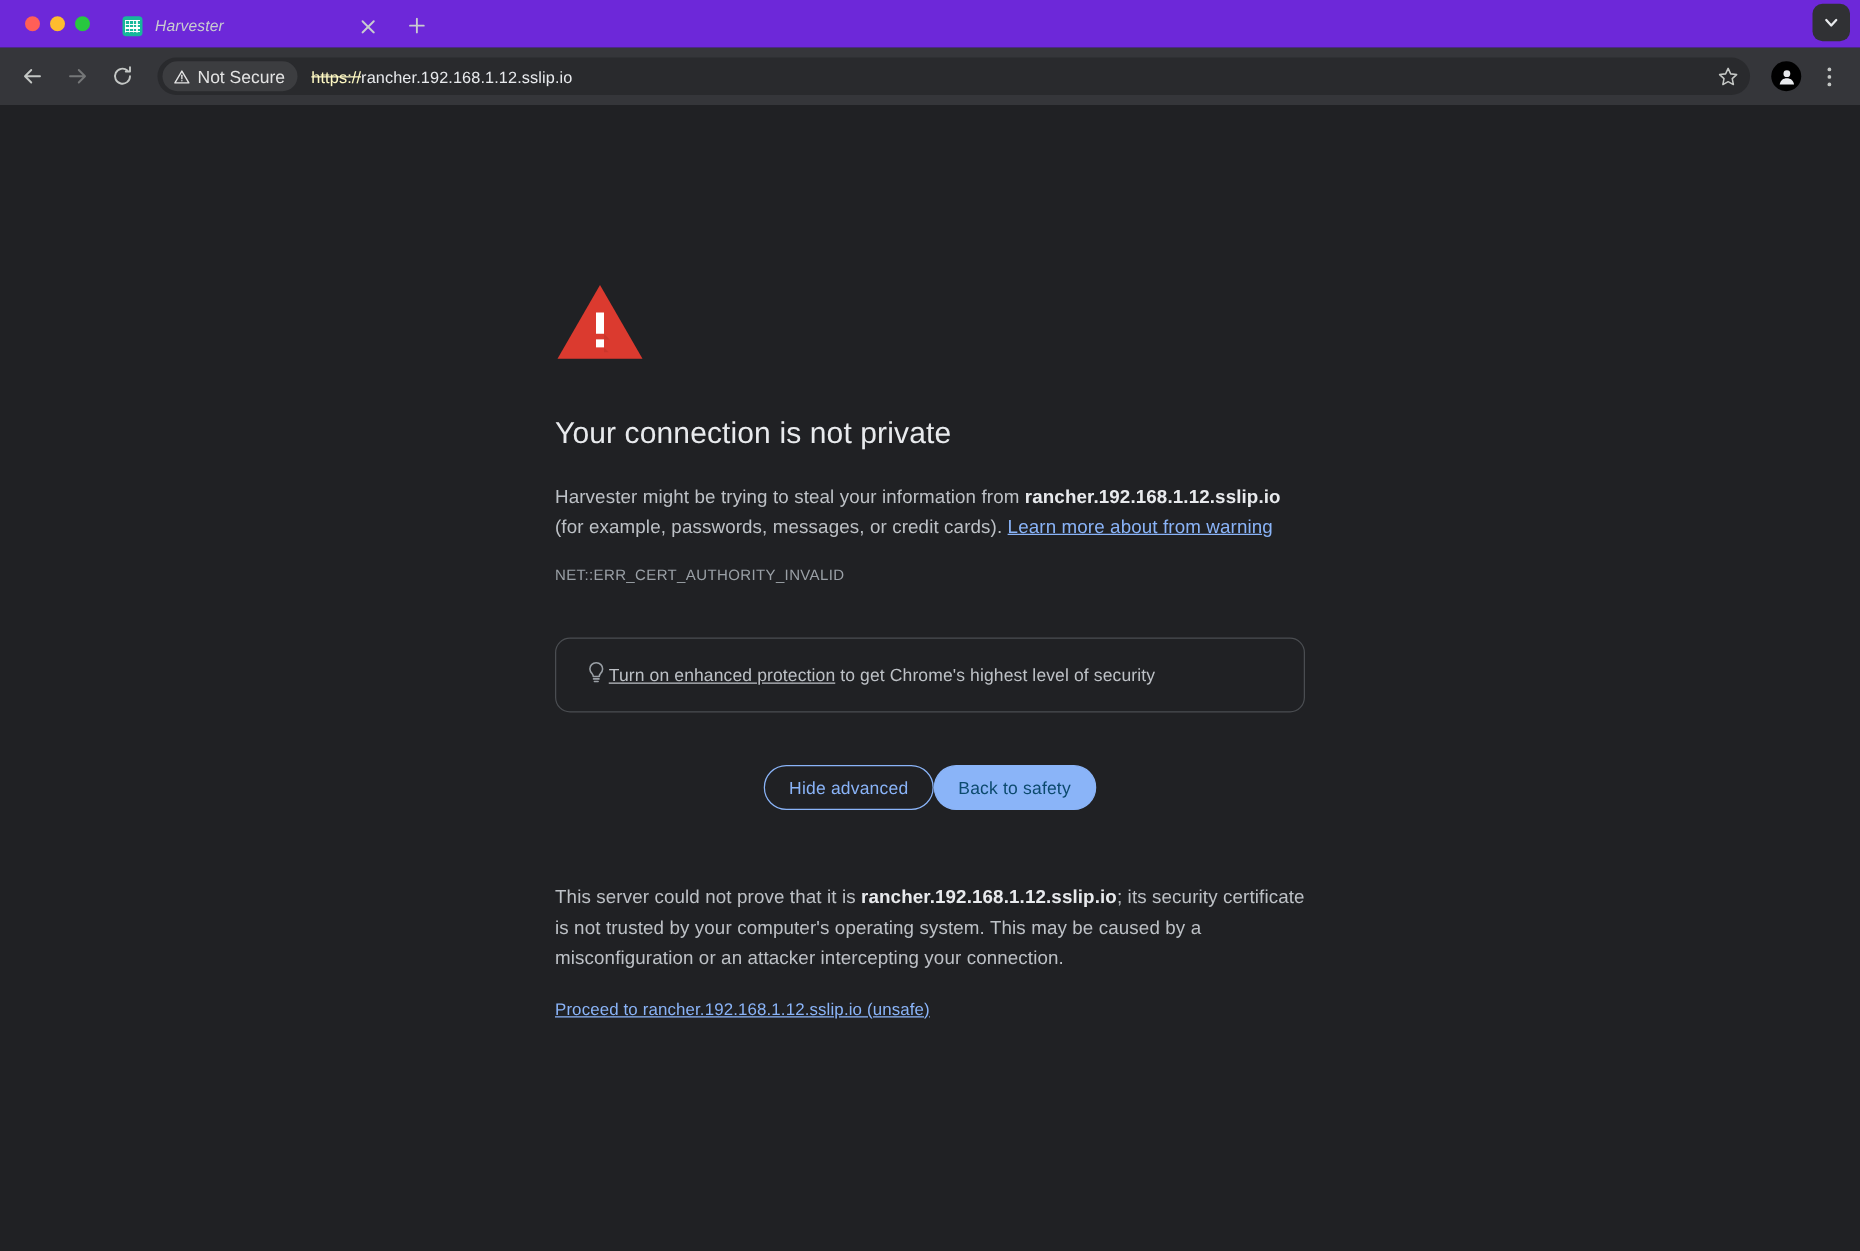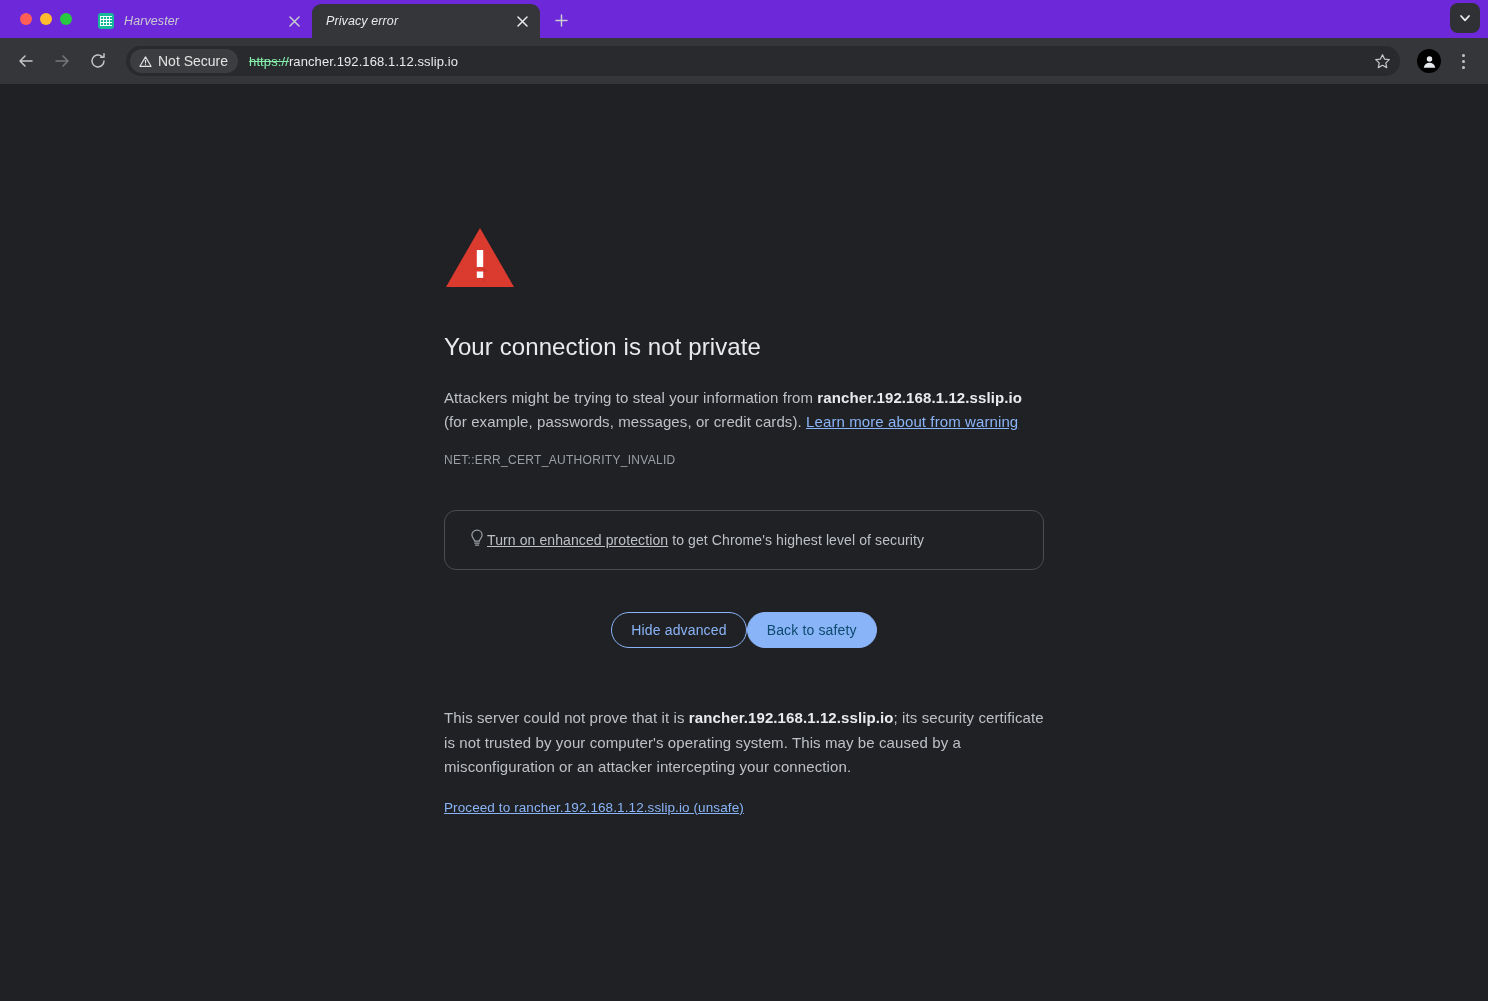--- a/index.html
+++ b/index.html
@@ -166,21 +166,21 @@
     flex: 1 1 auto;
     min-width: 0;
     padding-left: 11px;
     font-size: 13px;
     color: #e8eaed;
     white-space: nowrap;
     overflow: hidden;
     text-overflow: ellipsis;
     letter-spacing: .1px;
   }
-  .url-scheme { text-decoration: line-through; color: #86efac; text-align: center; }
+  .url-scheme { text-decoration: line-through; color: #fef9c3; text-align: center; }
 
   .star-btn {
     flex: 0 0 28px;
     width: 28px; height: 28px;
     border-radius: 50%;
     display: flex; align-items: center; justify-content: center;
     cursor: default;
   }
 
   .avatar-btn {
@@ -340,28 +340,20 @@
         <span class="grid-rows"></span>
       </span>
       <span class="tab-title">Harvester</span>
       <span class="tab-close">
         <svg width="11" height="11" viewBox="0 0 11 11" aria-hidden="true">
           <path d="M1 1 L10 10 M10 1 L1 10" stroke="#c9ccd0" stroke-width="1.5" stroke-linecap="round"></path>
         </svg>
       </span>
     </div>
 
-    <div class="tab active">
-      <span class="tab-title">Privacy error</span>
-      <span class="tab-close">
-        <svg width="11" height="11" viewBox="0 0 11 11" aria-hidden="true">
-          <path d="M1 1 L10 10 M10 1 L1 10" stroke="#e8eaed" stroke-width="1.5" stroke-linecap="round"></path>
-        </svg>
-      </span>
-    </div>
 
     <div class="newtab-btn">
       <svg width="13" height="13" viewBox="0 0 13 13" aria-hidden="true">
         <path d="M6.5 1 V12 M1 6.5 H12" stroke="#c9ccd0" stroke-width="1.5" stroke-linecap="round"></path>
       </svg>
     </div>
 
   </div>
 
   <div class="tabstrip-right">
@@ -442,21 +434,21 @@
     <svg class="warn-icon" viewBox="0 0 72 72" aria-hidden="true">
       <path d="M36 6 L70 65 L2 65 Z" fill="#db3a2f"></path>
       <rect x="32.8" y="28" width="6.4" height="17" fill="#ffffff"></rect>
       <rect x="32.8" y="49.5" width="6.4" height="6.4" fill="#ffffff"></rect>
       <path d="M39.2 45 L44 49.8 L39.2 49.8 Z" fill="#000000" opacity="0.07"></path>
       <path d="M39.2 55.9 L43 59.7 L39.2 59.7 Z" fill="#000000" opacity="0.07"></path>
     </svg>
 
     <h1 class="headline">Your connection is not private</h1>
 
-    <p class="body-text"><span>Attackers might be trying to steal your information from </span><b>rancher.192.168.1.12.sslip.io</b><span> (for example, passwords, messages, or credit cards). </span><a class="learn-link" href="#">Learn more about from warning</a></p>
+    <p class="body-text"><span>Harvester might be trying to steal your information from </span><b>rancher.192.168.1.12.sslip.io</b><span> (for example, passwords, messages, or credit cards). </span><a class="learn-link" href="#">Learn more about from warning</a></p>
 
     <div class="errcode">NET::ERR_CERT_AUTHORITY_INVALID</div>
 
     <div class="enhanced-box">
       <span class="bulb-icon">
         <svg width="20" height="20" viewBox="0 0 20 20" aria-hidden="true">
           <path d="M10 2.2 C6.9 2.2 4.9 4.5 4.9 7.1 C4.9 9.0 6.0 10.2 6.9 11.3 C7.4 11.9 7.6 12.4 7.6 13.2 L12.4 13.2 C12.4 12.4 12.6 11.9 13.1 11.3 C14.0 10.2 15.1 9.0 15.1 7.1 C15.1 4.5 13.1 2.2 10 2.2 Z" fill="none" stroke="#9aa0a6" stroke-width="1.25" stroke-linejoin="round"></path>
           <path d="M7.8 15.1 H12.2" stroke="#9aa0a6" stroke-width="1.25" stroke-linecap="round"></path>
           <path d="M8.5 17.2 H11.5" stroke="#9aa0a6" stroke-width="1.25" stroke-linecap="round"></path>
         </svg>

